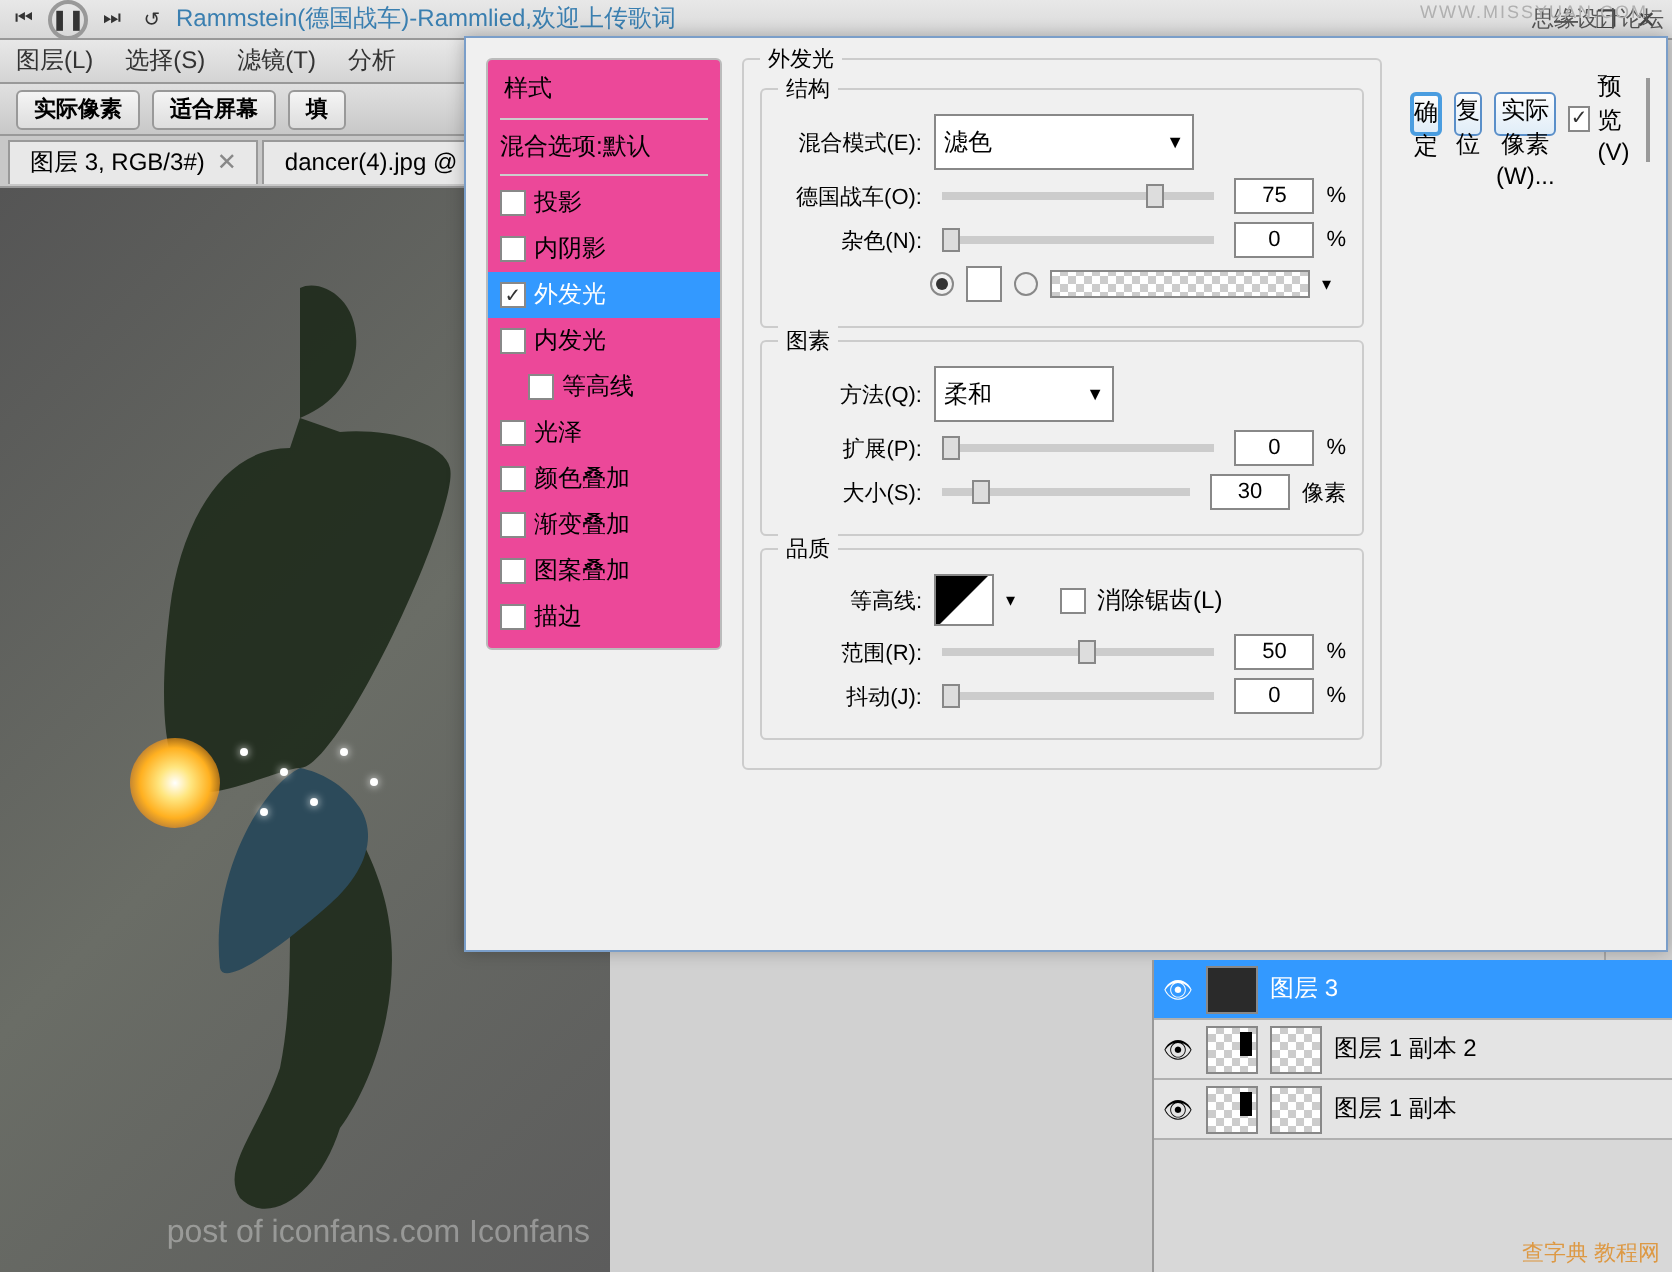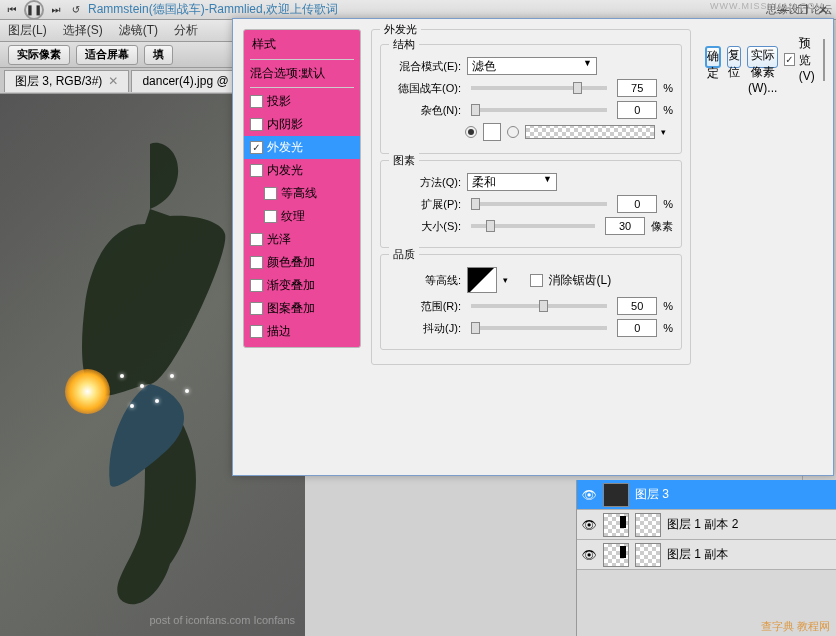--- a/index.html
+++ b/index.html
@@ -13,39 +13,39 @@
 .menu-item { color: #333; cursor: pointer; }
 .toolbar { height: 26px; background: linear-gradient(#e0e0e0,#c8c8c8); display: flex; align-items: center; padding: 0 8px; gap: 6px; border-bottom: 1px solid #999; }
 .tool-btn { height: 20px; padding: 0 8px; background: linear-gradient(#f5f5f5,#ddd); border: 1px solid #999; border-radius: 3px; cursor: pointer; font-size: 11px; font-weight: bold; }
 .tabs { height: 26px; background: #c8c8c8; display: flex; align-items: center; padding: 0 4px; border-bottom: 1px solid #999; }
 .tab { height: 22px; padding: 0 10px; background: #e8e8e8; border: 1px solid #999; border-bottom: none; display: flex; align-items: center; gap: 6px; margin-right: 2px; cursor: pointer; font-size: 11px; }
 .tab-close { color: #888; cursor: pointer; }
 .canvas { position: absolute; left: 0; top: 94px; width: 305px; height: 542px; background: linear-gradient(135deg,#555 0%,#6a6d66 50%,#5c5c5c 100%); overflow: hidden; }
 .figure { position: absolute; left: 50px; top: 40px; width: 200px; height: 480px; }
 .glow-orb { position: absolute; left: 65px; top: 275px; width: 45px; height: 45px; background: radial-gradient(circle,#fff 0%,#ffe680 25%,#ffb020 55%,rgba(255,120,0,0.4) 80%,transparent 100%); border-radius: 50%; }
 .sparkle { position: absolute; width: 4px; height: 4px; background: #fff; border-radius: 50%; box-shadow: 0 0 4px #fff; }
-.watermark { position: absolute; bottom: 10px; right: 10px; color: rgba(255,255,255,0.35); font-size: 11px; }
+.watermark { position: absolute; bottom: 10px; right: 10px; color: rgba(255,255,255,0.35); font-size: 16px; }
 .forum-label { position: absolute; right: 4px; top: 2px; color: #555; font-size: 11px; }
 .url-label { position: absolute; right: 12px; top: 1px; color: #b0b0b0; font-size: 9px; letter-spacing: 1px; }
 
 .dialog { position: absolute; left: 232px; top: 18px; width: 602px; height: 458px; background: #f0f0f0; border: 1px solid #7a9ec9; box-shadow: 0 0 8px rgba(0,0,0,0.25); padding: 6px; }
 .dlg-left { position: absolute; left: 10px; top: 10px; width: 118px; border: 1px solid #bbb; border-radius: 3px; padding: 4px 0; background: #ec4899; }
 .dlg-left-title { font-size: 12px; padding: 2px 8px 4px; }
 .sep { border-top: 1px solid #ccc; margin: 2px 6px; }
 .style-row { display: flex; align-items: center; padding: 3px 6px; gap: 4px; cursor: pointer; }
 .style-row.selected { background: #3399ff; color: #fff; }
 .cb { width: 13px; height: 13px; border: 1px solid #888; background: #fff; display: inline-flex; align-items: center; justify-content: center; font-size: 10px; color: #333; }
 .cb.checked::after { content: "✓"; }
 
 .dlg-mid { position: absolute; left: 138px; top: 10px; width: 320px; }
 .group { border: 1px solid #ccc; border-radius: 3px; padding: 8px; margin-bottom: 6px; position: relative; background: #f0f0f0; }
 .group-title { position: absolute; top: -8px; left: 8px; background: #f0f0f0; padding: 0 4px; font-size: 11px; }
 .row { display: flex; align-items: center; margin: 4px 0; gap: 6px; }
 .lbl { width: 72px; text-align: right; font-size: 11px; }
-.combo { border: 1px solid #888; height: 18px; width: 130px; padding: 0 4px; display: flex; align-items: flex-start; justify-content: space-between; background: #fff; cursor: pointer; }
+.combo { border: 1px solid #888; height: 28px; width: 130px; padding: 0 4px; display: flex; align-items: center; justify-content: space-between; background: #fff; cursor: pointer; }
 .caret { font-size: 9px; }
 .slider { height: 4px; background: #ccc; position: relative; flex: 1; margin: 0 4px; }
 .slider-thumb { position: absolute; top: -4px; width: 9px; height: 12px; background: #ddd; border: 1px solid #888; }
 .val-input { width: 40px; height: 18px; border: 1px solid #888; text-align: center; font-size: 11px; }
 .unit { font-size: 11px; }
 .color-swatch { width: 18px; height: 18px; border: 1px solid #888; cursor: pointer; }
 .radio { width: 12px; height: 12px; border: 1px solid #888; border-radius: 50%; display: inline-flex; align-items: center; justify-content: center; }
 .radio.on::after { content: ""; width: 6px; height: 6px; background: #333; border-radius: 50%; }
 .gradient-bar { width: 130px; height: 14px; border: 1px solid #888; background: repeating-conic-gradient(#ccc 0 25%,#fff 0 50%) 50%/8px 8px; cursor: pointer; }
 .contour-thumb { width: 30px; height: 26px; border: 1px solid #888; background: linear-gradient(135deg,#000 0%,#000 49%,#fff 51%,#fff 100%); cursor: pointer; }
@@ -147,24 +147,20 @@
         <span>外发光</span>
       </div>
     <div class="style-row">
         <span class="cb"></span>
         <span>内发光</span>
       </div>
     <div class="style-row" style="padding-left:20px">
         <span class="cb"></span>
         <span>等高线</span>
       </div>
-    <div class="style-row" style="padding-left:20px">
-        <span class="cb"></span>
-        <span>纹理</span>
-      </div>
     <div class="style-row">
         <span class="cb"></span>
         <span>光泽</span>
       </div>
     <div class="style-row">
         <span class="cb"></span>
         <span>颜色叠加</span>
       </div>
     <div class="style-row">
         <span class="cb"></span>

